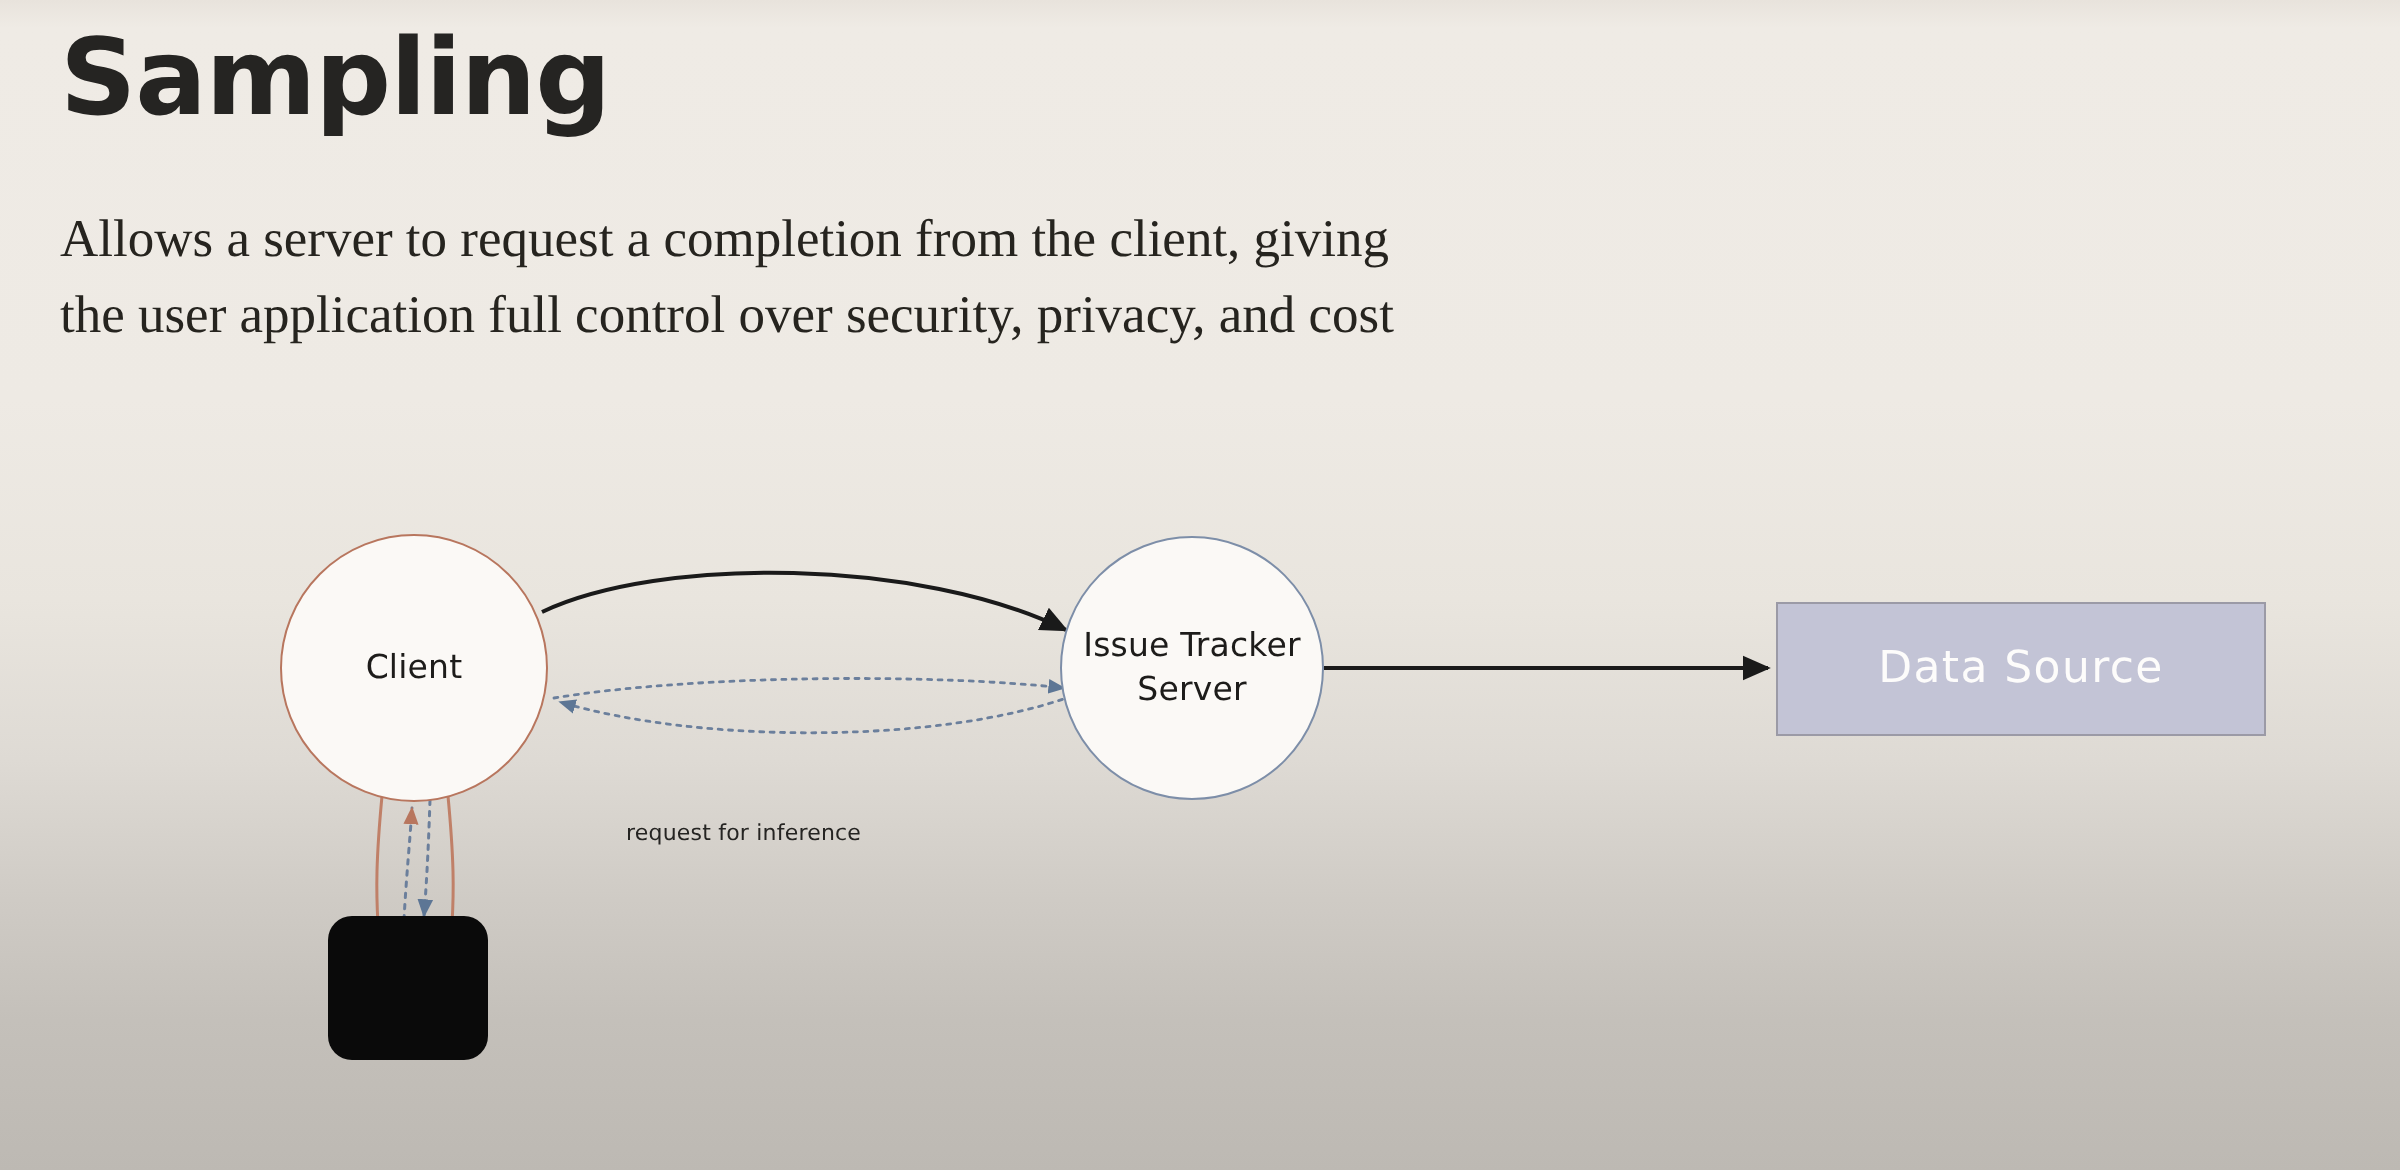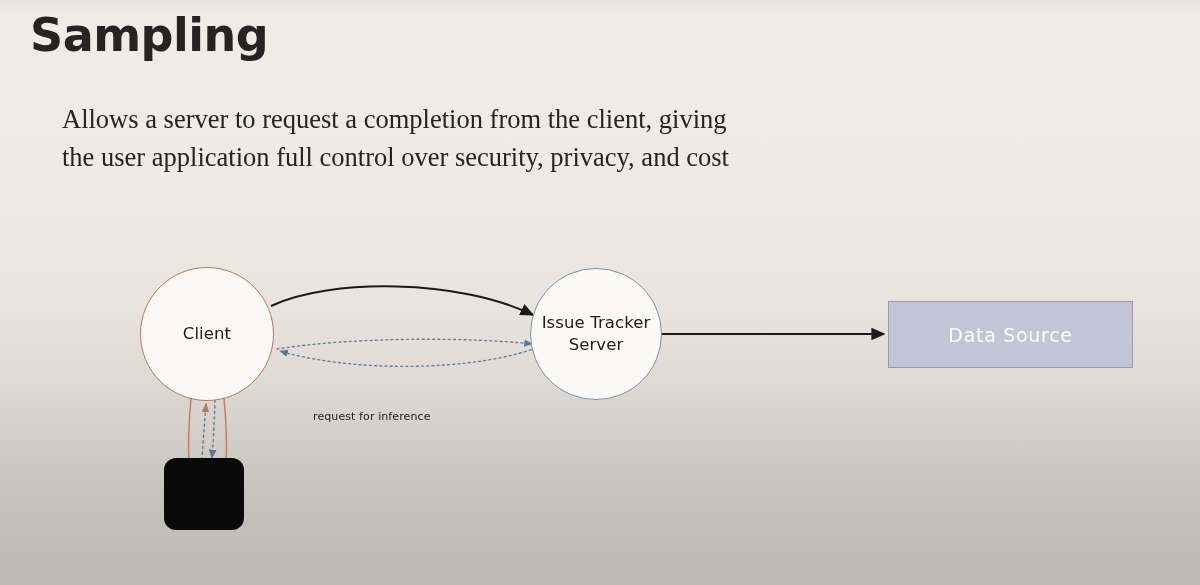--- a/index.html
+++ b/index.html
@@ -29,36 +29,35 @@
     overflow: hidden;
   }
 
   
   #page-title {
     position: absolute;
     left: 30px;
     top: 8px;
     font-family: "DejaVu Sans", sans-serif;
     font-weight: bold;
-    font-size: 46px;
+    font-size: 53px;
     letter-spacing: -0.5px;
     color: #252422;
     line-height: 1.2;
   }
   #subtitle {
     position: absolute;
     left: 30px;
     top: 100px;
     width: 820px;
     font-family: "Liberation Serif", serif;
     font-size: 26.5px;
     line-height: 38px;
     color: #26241f;
     white-space: pre-line;
-    margin-left: 32px;
   }
 
   
   #diagram {
     position: absolute;
     left: 0;
     top: 0;
     width: 1200px;
     height: 585px;
     border-radius: 21px;
@@ -111,21 +110,21 @@
   #node-datasource {
     left: 888px;
     top: 301px;
     width: 245px;
     height: 67px;
     background: #c3c4d6;
     border: 1.3px solid #9b9aa6;
   }
   #node-datasource .box-label {
     font-family: "DejaVu Sans", sans-serif;
-    font-size: 19px;
+    font-size: 22px;
     font-weight: 400;
     color: #fdfcfb;
     letter-spacing: 0.7px;
   }
 
   #node-claude-shadow {
     position: absolute;
     left: 164px;
     top: 458px;
     width: 80px;

